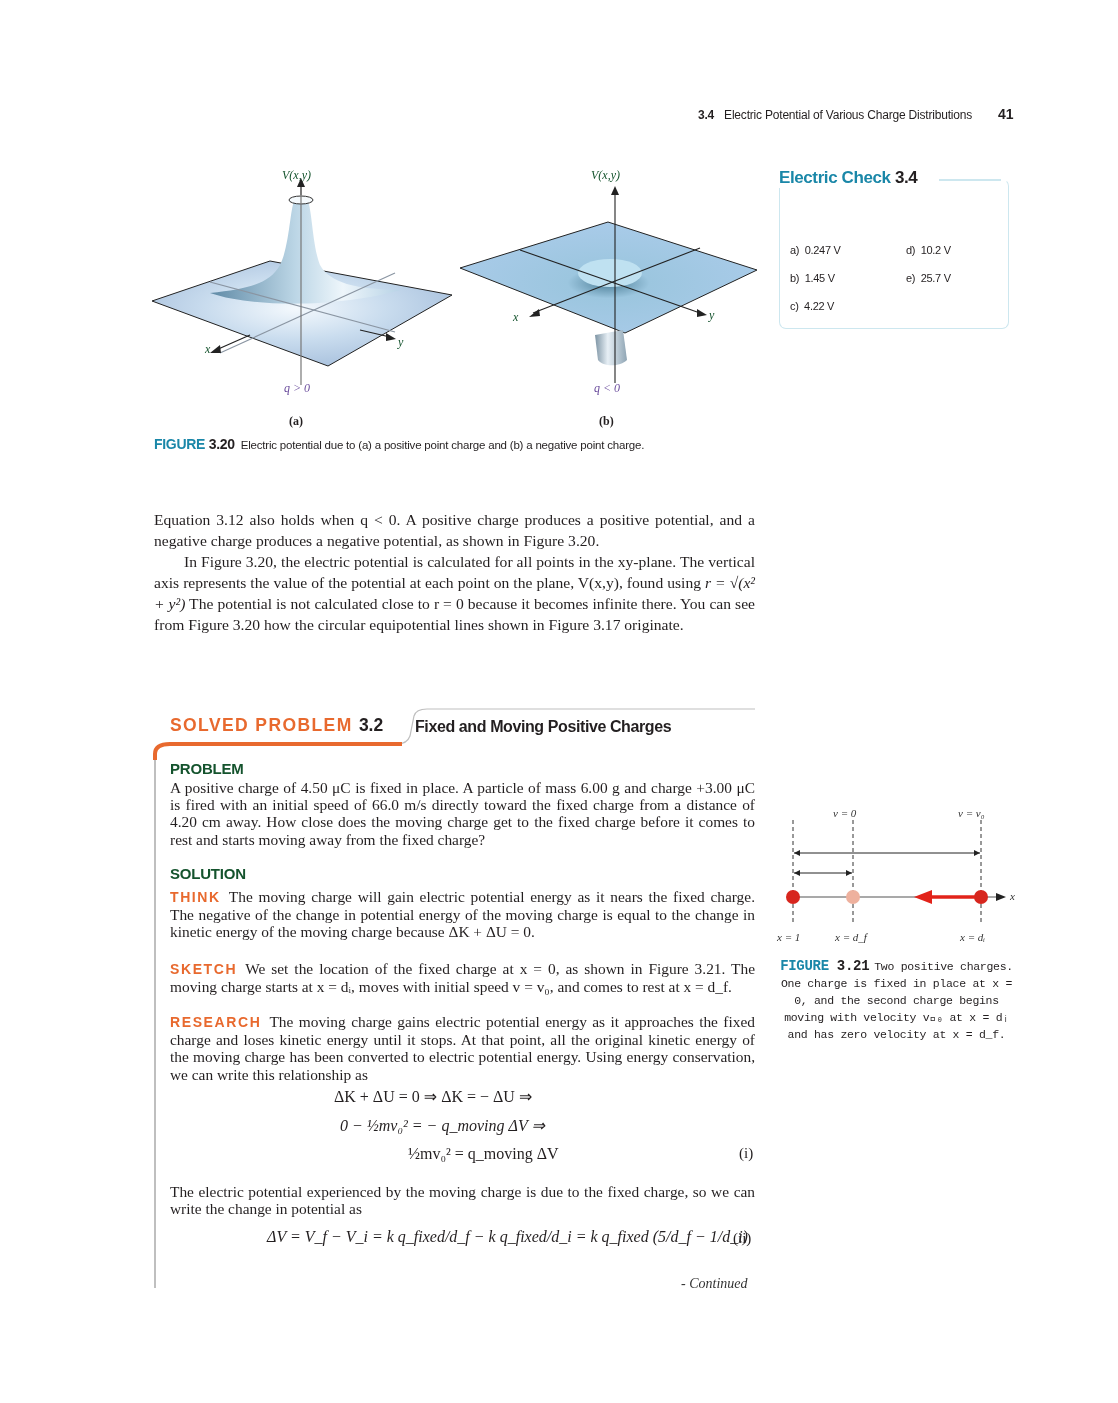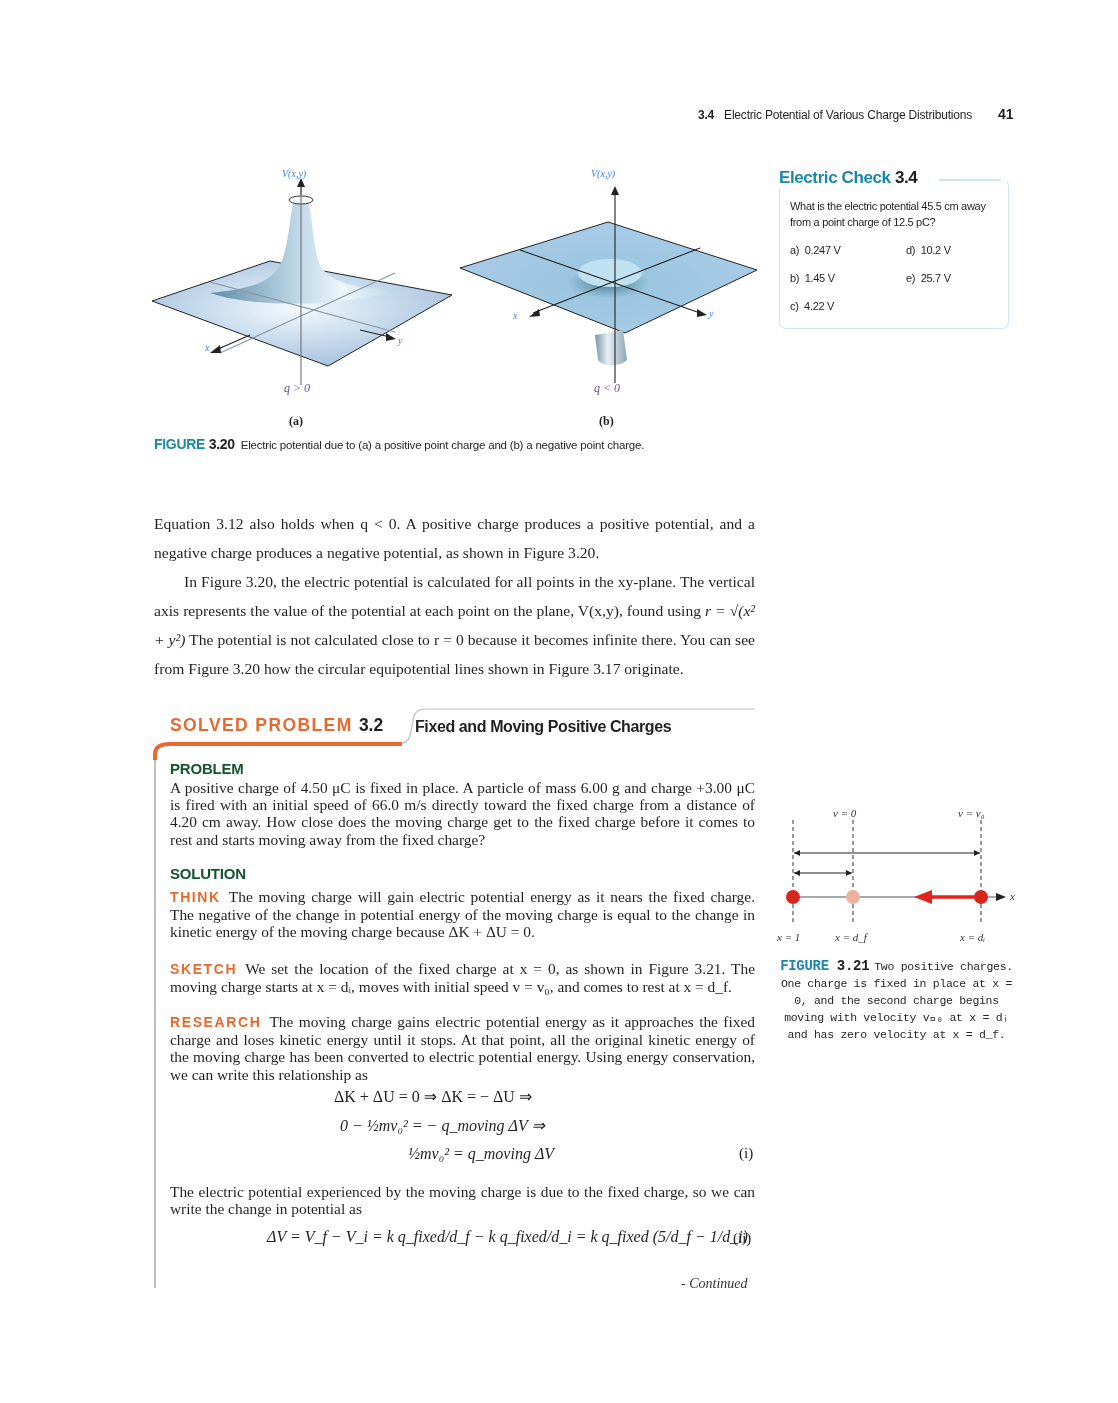--- a/index.html
+++ b/index.html
@@ -2,38 +2,38 @@
 <html><head>
 <meta charset="utf-8">
 <style>
   html,body{margin:0;padding:0;background:#fff;}
   body{width:1118px;height:1403px;position:relative;overflow:hidden;font-family:"DejaVu Serif",serif;color:#231f20;}
   .abs{position:absolute;}
   .sans{font-family:"Liberation Sans",sans-serif;}
   .runhead{top:108px;left:698px;font-size:12px;letter-spacing:-0.2px;color:#231f20;}
   .runhead b{font-weight:700;margin-right:10px;}
   .pagenum{top:106px;left:998px;font-size:14px;font-weight:700;}
-  .axislabel{font-family:"Liberation Serif",serif;font-style:italic;font-size:10px;color:#3b82f6;}
+  .axislabel{font-family:"Liberation Serif",serif;font-style:italic;font-size:12px;color:#14532d;}
   .qlabel{font-family:"Liberation Serif",serif;font-style:italic;font-size:12px;color:#6a4c9c;}
   .sub{font-family:"Liberation Serif",serif;font-weight:700;font-size:12px;}
   .caption{font-family:"Liberation Sans",sans-serif;font-size:11.5px;color:#231f20;letter-spacing:-0.2px;}
   .caption .fl{color:#1a87a8;font-weight:700;font-size:14px;letter-spacing:-0.3px;margin-right:6px;}
   .caption .fl b{color:#231f20;}
 
   
   .cc{left:779px;top:168px;width:229px;height:160px;}
   .cc-box{position:absolute;left:0;top:11px;width:228px;height:148px;border:1.5px solid #cde7ef;border-radius:7px;border-top-color:transparent;}
   .cc-topline{position:absolute;left:160px;top:11px;width:62px;height:1.5px;background:#cde7ef;}
   .cc-title{position:absolute;left:0;top:0;font-family:"Liberation Sans",sans-serif;font-weight:700;font-size:17px;color:#1a87a8;letter-spacing:-0.4px;background:#fff;padding-right:6px;}
   .cc-title span{color:#231f20;}
   .cc-q{position:absolute;left:11px;top:30px;width:210px;font-family:"Liberation Sans",sans-serif;font-size:11px;line-height:16px;letter-spacing:-0.3px;}
   .cc-opt{position:absolute;font-family:"Liberation Sans",sans-serif;font-size:11px;letter-spacing:-0.3px;}
 
   
-  .para{left:154px;top:509px;width:601px;font-family:"Liberation Serif",serif;font-size:15.6px;line-height:29px;text-align:justify;}
+  .para{left:154px;top:509px;width:601px;font-family:"Liberation Serif",serif;font-size:15.6px;line-height:21px;text-align:justify;}
   .para p{margin:0;}
   .para .ind{text-indent:30px;}
 
   
   .sp-head{left:170px;top:715px;font-family:"Liberation Sans",sans-serif;font-weight:700;font-size:17.5px;color:#e8692e;letter-spacing:1.4px;}
   .sp-head span{color:#231f20;letter-spacing:0;}
   .sp-title{left:415px;top:718px;font-family:"Liberation Sans",sans-serif;font-weight:700;font-size:16px;letter-spacing:-0.4px;color:#231f20;}
   .sp-body{left:170px;width:585px;font-family:"Liberation Serif",serif;font-size:15.4px;line-height:17.2px;text-align:justify;}
   .sec{font-family:"Liberation Sans",sans-serif;font-weight:700;color:#14532d;font-size:15px;letter-spacing:-0.2px;}
   .tag{font-family:"Liberation Sans",sans-serif;font-weight:700;color:#e8692e;font-size:14px;letter-spacing:1.6px;margin-right:8px;}
@@ -121,21 +121,20 @@
 </div>
 
 <div class="abs caption" style="left:154px;top:436px;">
   <span class="fl"><span>FIGURE</span> <b>3.20</b></span><span>Electric potential due to (a) a positive point charge and (b) a negative point charge.</span>
 </div>
 
 <div class="abs cc">
   <div class="cc-box"></div>
   <div class="cc-topline"></div>
   <div class="cc-title"><span style="color:#1a87a8;">Electric Check</span> <span>3.4</span></div>
-  <div class="cc-q">What is the electric potential 45.5 cm away from a point charge of 12.5 pC?</div>
   <div class="cc-opt" style="left:11px;top:76px;"><span>a)</span>&nbsp; <span>0.247 V</span></div>
   <div class="cc-opt" style="left:11px;top:104px;"><span>b)</span>&nbsp; <span>1.45 V</span></div>
   <div class="cc-opt" style="left:11px;top:132px;"><span>c)</span>&nbsp; <span>4.22 V</span></div>
   <div class="cc-opt" style="left:127px;top:76px;"><span>d)</span>&nbsp; <span>10.2 V</span></div>
   <div class="cc-opt" style="left:127px;top:104px;"><span>e)</span>&nbsp; <span>25.7 V</span></div>
 </div>
 
 <div class="abs para">
   <p>Equation 3.12 also holds when q &lt; 0. A positive charge produces a positive potential, and a negative charge produces a negative potential, as shown in Figure 3.20.</p>
   <p class="ind"><span>In Figure 3.20, the electric potential is calculated for all points in the xy-plane. The vertical axis represents the value of the potential at each point on the plane, V(x,y), found using </span><span style="font-family:'Liberation Serif',serif;font-style:italic;">r = √(x² + y²)</span><span>  The potential is not calculated close to r = 0 because it becomes infinite there. You can see from Figure 3.20 how the circular equipotential lines shown in Figure 3.17 originate.</span></p>
@@ -152,21 +151,21 @@
 <div class="abs sec" style="left:170px;top:760px;">PROBLEM</div>
 <div class="abs sp-body" style="top:779px;">A positive charge of 4.50 μC is fixed in place. A particle of mass 6.00 g and charge +3.00 μC is fired with an initial speed of 66.0 m/s directly toward the fixed charge from a distance of 4.20 cm away. How close does the moving charge get to the fixed charge before it comes to rest and starts moving away from the fixed charge?</div>
 
 <div class="abs sec" style="left:170px;top:865px;">SOLUTION</div>
 <div class="abs sp-body" style="top:888px;"><span class="tag">THINK</span><span>The moving charge will gain electric potential energy as it nears the fixed charge. The negative of the change in potential energy of the moving charge is equal to the change in kinetic energy of the moving charge because ΔK + ΔU = 0.</span></div>
 <div class="abs sp-body" style="top:960px;"><span class="tag">SKETCH</span><span>We set the location of the fixed charge at x = 0, as shown in Figure 3.21. The moving charge starts at x = dᵢ, moves with initial speed v = v₀, and comes to rest at x = d_f.</span></div>
 <div class="abs sp-body" style="top:1013px;"><span class="tag">RESEARCH</span><span>The moving charge gains electric potential energy as it approaches the fixed charge and loses kinetic energy until it stops. At that point, all the original kinetic energy of the moving charge has been converted to electric potential energy. Using energy conservation, we can write this relationship as</span></div>
 
 <div class="abs eq" style="left:334px;top:1087px;">ΔK + ΔU = 0 ⇒ ΔK = − ΔU ⇒</div>
 <div class="abs eq" style="left:340px;top:1116px;font-style:italic;">0 − ½mv₀² = − q_moving ΔV ⇒</div>
-<div class="abs eq" style="left:408px;top:1145px;font-style:italic;">½mv₀² = q_moving ΔV</div>
+<div class="abs eq" style="left:408px;top:1145px;">½mv₀² = q_moving ΔV</div>
 <div class="abs eqnum" style="left:739px;top:1145px;">(i)</div>
 
 <div class="abs sp-body" style="top:1183px;">The electric potential experienced by the moving charge is due to the fixed charge, so we can write the change in potential as</div>
 <div class="abs eq" style="left:267px;top:1228px;font-style:italic;">ΔV = V_f − V_i = k q_fixed/d_f − k q_fixed/d_i = k q_fixed (5/d_f − 1/d_i)</div>
 <div class="abs eqnum" style="left:733px;top:1230px;">(ii)</div>
 <div class="abs continued">- Continued</div>
 
 <div class="abs" style="left:770px;top:800px;width:255px;height:150px;">
   <svg width="255" height="150" style="position:absolute;left:0;top:0;">
     <g stroke="#333" stroke-width="1" stroke-dasharray="4,3">

